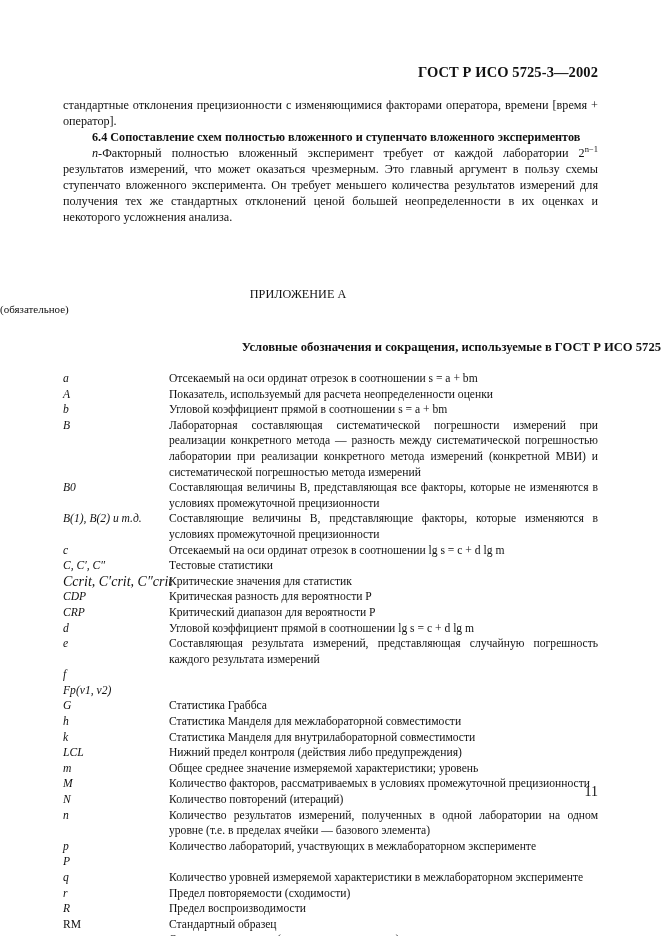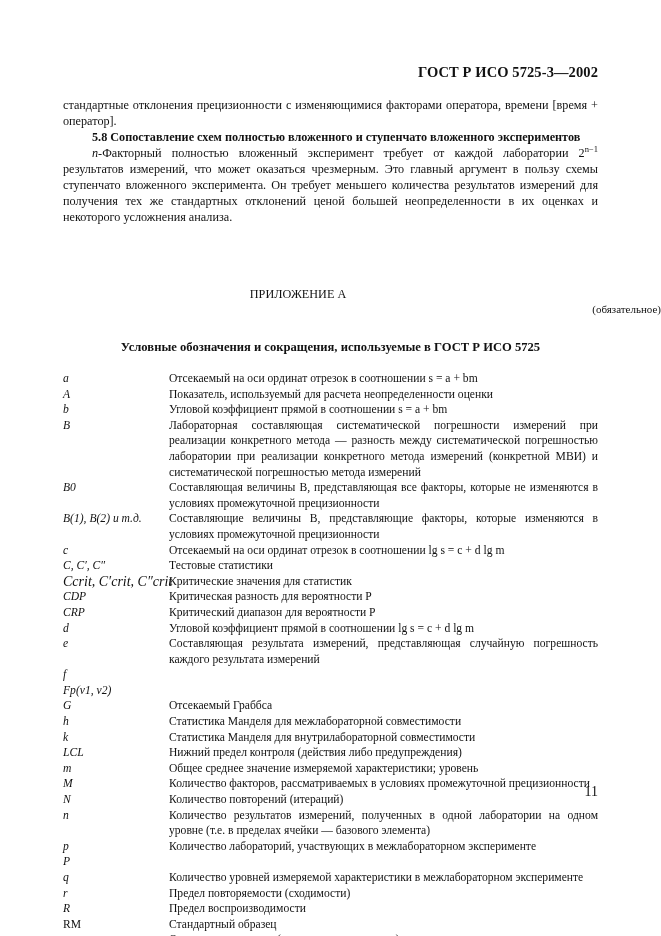--- a/index.html
+++ b/index.html
@@ -4,39 +4,39 @@
 <style>
   html, body { margin:0; padding:0; background:#ffffff; }
   body { width:661px; height:936px; position:relative; overflow:hidden;
          font-family:"Liberation Serif","DejaVu Serif",serif; color:#111; }
   .hdr { position:absolute; top:64px; right:63px; font-weight:bold; font-size:14.5px; letter-spacing:0.1px; }
   .body-text { position:absolute; left:63px; width:535px; top:97px; font-size:12.2px; line-height:16px; text-align:justify; }
   .body-text p { margin:0; }
   .ind { text-indent:29px; }
   .sec-title { font-weight:bold; }
   .app-title { position:absolute; top:286px; left:0; width:596px; text-align:center; font-size:12.2px; line-height:16px; }
-  .app-sub { position:absolute; top:303px; left:0; width:661px; text-align:right; font-size:11px; }
-  .tbl-title { position:absolute; top:340px; left:0; width:661px; text-align:center; font-weight:bold; font-size:12.6px; }
+  .app-sub { position:absolute; top:303px; left:0; width:661px; text-align:left; font-size:11px; }
+  .tbl-title { position:absolute; top:340px; left:0; width:661px; text-align:right; font-weight:bold; font-size:12.6px; }
   .defs { position:absolute; top:371px; left:63px; width:535px; font-size:11.6px; line-height:15.6px; }
   .row { display:flex; }
   .sym { width:86px; flex:none; font-style:italic; white-space:nowrap; }
   .sym.up { font-style:normal; }
   .desc { flex:1; text-align:justify;margin-left:20px; }
   .pageno { position:absolute; top:784px; right:63px; font-size:14px; }
   i { font-style:italic; }
   sup, sub { font-size:70%; line-height:0; }
 </style>
 </head>
 <body>
 
 <div class="hdr">ГОСТ Р ИСО 5725-3—2002</div>
 
 <div class="body-text">
   <p>стандартные отклонения прецизионности с изменяющимися факторами оператора, времени [время + оператор].</p>
-  <p class="ind sec-title">5.8 Сопоставление схем полностью вложенного и ступенчато вложенного экспериментов</p>
+  <p class="ind sec-title">6.4 Сопоставление схем полностью вложенного и ступенчато вложенного экспериментов</p>
   <p class="ind"><i>n</i><span>-Факторный полностью вложенный эксперимент требует от каждой лаборатории 2</span><sup>n−1</sup><span> результатов измерений, что может оказаться чрезмерным. Это главный аргумент в пользу схемы ступенчато вложенного эксперимента. Он требует меньшего количества результатов измерений для получения тех же  стандартных отклонений ценой большей неопределенности в их оценках и некоторого усложнения анализа.</span></p>
 </div>
 
 <div class="app-title">ПРИЛОЖЕНИЕ А</div>
 <div class="app-sub">(обязательное)</div>
 <div class="tbl-title">Условные обозначения и сокращения, используемые в ГОСТ Р ИСО 5725</div>
 
 <div class="defs">
   <div class="row">
       <span class="sym">a</span>
@@ -91,21 +91,21 @@
       <span class="desc">Составляющая результата измерений, представляющая случайную погрешность каждого результата измерений</span>
     </div>
   <div class="row">
       <span class="sym">f</span>
     </div>
   <div class="row">
       <span class="sym">Fp(ν1, ν2)</span>
     </div>
   <div class="row">
       <span class="sym">G</span>
-      <span class="desc">Отсекаемый Граббса</span>
+      <span class="desc">Статистика Граббса</span>
     </div>
   <div class="row">
       <span class="sym">h</span>
       <span class="desc">Статистика Манделя для межлабораторной совместимости</span>
     </div>
   <div class="row">
       <span class="sym">k</span>
       <span class="desc">Статистика Манделя для внутрилабораторной совместимости</span>
     </div>
   <div class="row">

